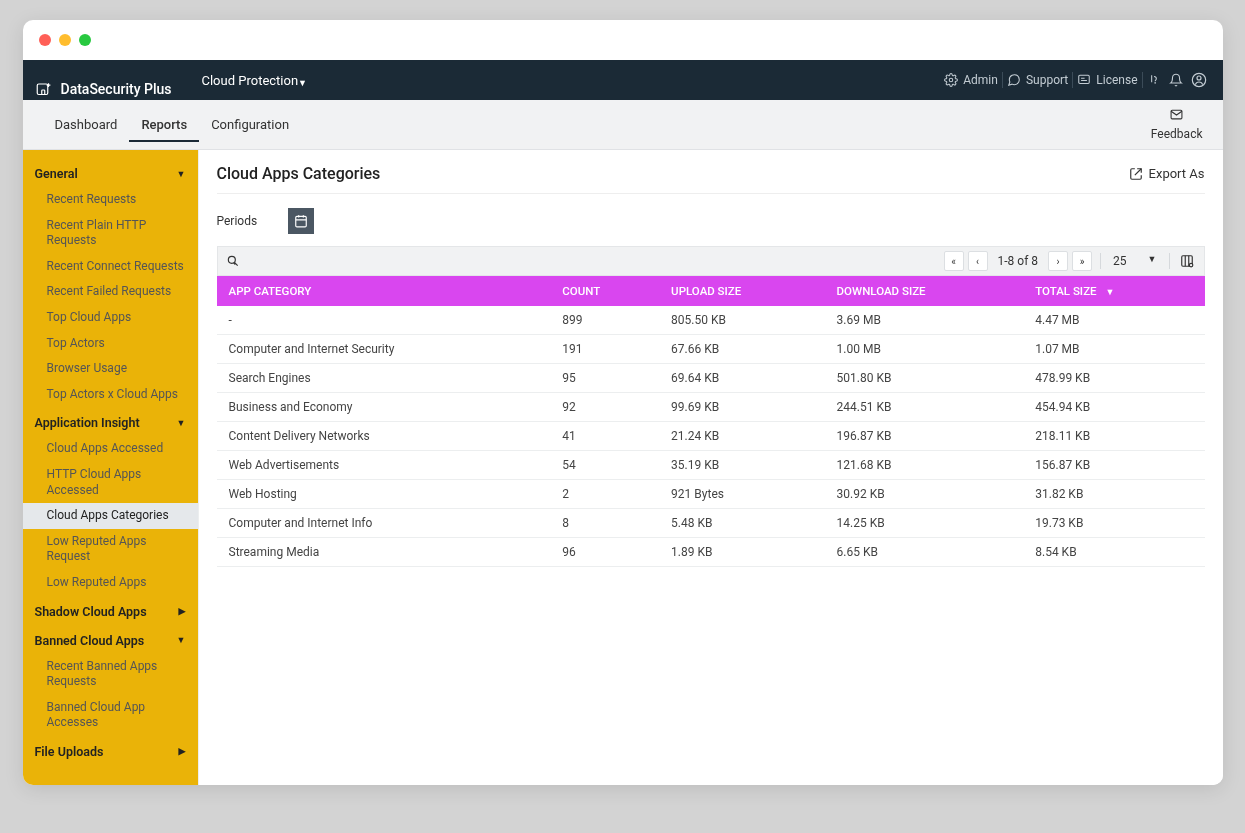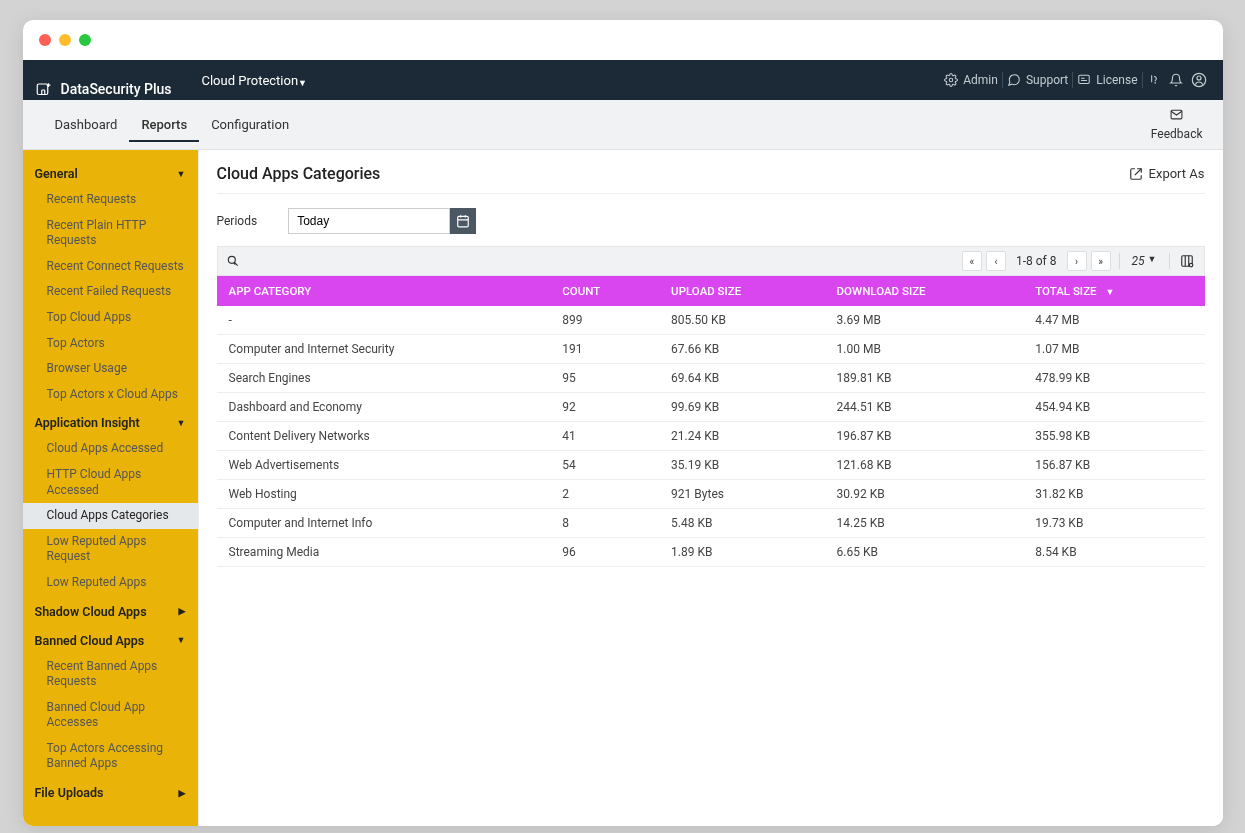--- a/index.html
+++ b/index.html
@@ -330,21 +330,20 @@
         <span>Shadow Cloud Apps</span>
         <span class="chev">▶</span>
       </div>
 
       <div class="side-section-header">
         <span>Banned Cloud Apps</span>
         <span class="chev">▼</span>
       </div>
       <div class="side-item">Recent Banned Apps Requests</div>
       <div class="side-item">Banned Cloud App Accesses</div>
-      <div class="side-item">Top Actors Accessing Banned Apps</div>
 
       <div class="side-section-header">
         <span>File Uploads</span>
         <span class="chev">▶</span>
       </div>
     </div>
 
     <div class="content">
       <div class="content-header">
         <div class="content-title">Cloud Apps Categories</div>
@@ -354,23 +353,20 @@
               <path d="M10 14L21 3"></path>
               <path d="M21 14v5a2 2 0 0 1-2 2H5a2 2 0 0 1-2-2V5a2 2 0 0 1 2-2h5"></path>
             </svg>
           <span>Export As</span>
         </div>
       </div>
 
       <div class="filter-row">
         <span>Periods</span>
         <div style="display:flex;">
-          <div class="period-input">
-            <input value="Today" style="">
-          </div>
           <div class="cal-btn">
             <svg class="icon-svg" width="14" height="14" viewBox="0 0 24 24" fill="none" stroke="#fff" stroke-width="2">
                 <rect x="3" y="4" width="18" height="18" rx="2"></rect>
                 <line x1="16" y1="2" x2="16" y2="6"></line>
                 <line x1="8" y1="2" x2="8" y2="6"></line>
                 <line x1="3" y1="10" x2="21" y2="10"></line>
               </svg>
           </div>
         </div>
       </div>
@@ -383,21 +379,21 @@
               <line x1="16" y1="18" x2="13" y2="15"></line>
             </svg>
         </div>
         <div class="right">
           <div class="pg-btn">«</div>
           <div class="pg-btn">‹</div>
           <div class="pg-text">1-8 of 8</div>
           <div class="pg-btn">›</div>
           <div class="pg-btn">»</div>
           <div class="tsep"></div>
-          <div style="display:flex;align-items:flex-start;gap:3px;padding:0 4px;font-style:italic;">
+          <div style="display:flex;align-items:flex-start;gap:21px;padding:0 4px;">
             <span>25</span>
             <span class="chev">▼</span>
           </div>
           <div class="tsep"></div>
           <div style="padding:0 2px;">
             <svg class="icon-svg" width="14" height="14" viewBox="0 0 24 24" fill="none" stroke="#333" stroke-width="2">
                 <rect x="3" y="3" width="18" height="18" rx="2"></rect>
                 <line x1="9" y1="3" x2="9" y2="21"></line>
                 <line x1="15" y1="3" x2="15" y2="21"></line>
                 <circle cx="19" cy="19" r="3" fill="#f1f2f3"></circle>
@@ -431,36 +427,36 @@
               <td>Computer and Internet Security</td>
               <td>191</td>
               <td>67.66 KB</td>
               <td>1.00 MB</td>
               <td>1.07 MB</td>
             </tr>
             <tr>
               <td>Search Engines</td>
               <td>95</td>
               <td>69.64 KB</td>
-              <td>189.81 KB</td>
+              <td>501.80 KB</td>
               <td>478.99 KB</td>
             </tr>
             <tr>
-              <td>Dashboard and Economy</td>
+              <td>Business and Economy</td>
               <td>92</td>
               <td>99.69 KB</td>
               <td>244.51 KB</td>
               <td>454.94 KB</td>
             </tr>
             <tr>
               <td>Content Delivery Networks</td>
               <td>41</td>
               <td>21.24 KB</td>
               <td>196.87 KB</td>
-              <td>355.98 KB</td>
+              <td>218.11 KB</td>
             </tr>
             <tr>
               <td>Web Advertisements</td>
               <td>54</td>
               <td>35.19 KB</td>
               <td>121.68 KB</td>
               <td>156.87 KB</td>
             </tr>
             <tr>
               <td>Web Hosting</td>

